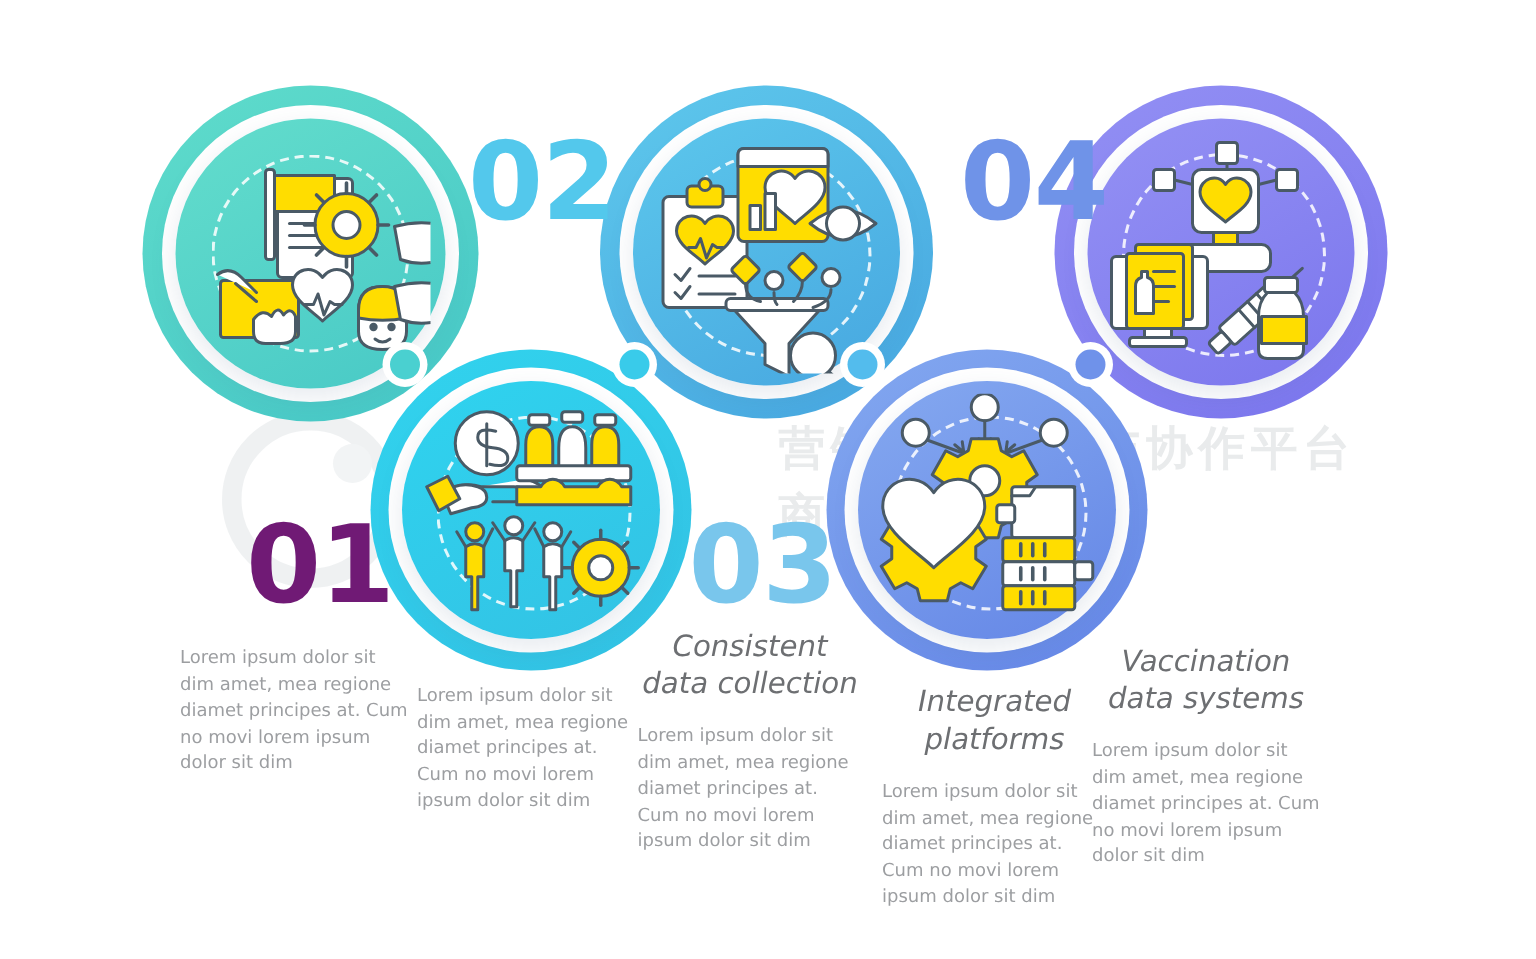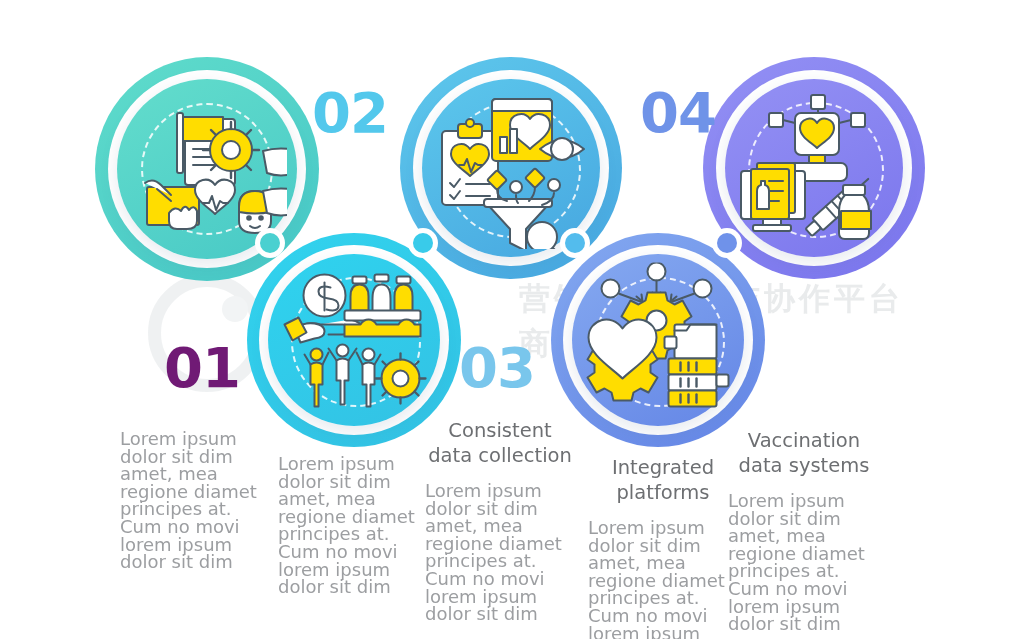--- a/index.html
+++ b/index.html
@@ -67,43 +67,43 @@
   }
   .joint i{
     position:absolute;left:5px;top:5px;right:5px;bottom:5px;border-radius:50%;display:block;
   }
 
   
   .num{
     position:absolute;z-index:8;
     font-family:"DejaVu Sans", sans-serif;
     font-weight:700;
-    font-size:56px;
+    font-size:72px;
     line-height:1;
     letter-spacing:-1px;
   }
 
   
   .block{position:absolute;z-index:9;}
   .block .title{
     font-family:"DejaVu Sans", sans-serif;
     font-size:19.5px;
     line-height:25px;
     color:#6d6f72;
     font-weight:400;
     margin:0 0 14px 0;
   }
   .block .body{
     font-family:"DejaVu Sans", sans-serif;
-    font-size:18px;
+    font-size:12px;
     line-height:17.6px;
     color:#9c9ea1;
     margin:0;
   }
-  .block.center .title{text-align:center;}
+  .block.center .title{text-align:center;font-style:italic;}
   .block.center .body{text-align:left;}
 </style>
 </head>
 <body>
 
 <div id="stage">
 
   <div class="wm-logo"></div>
   <div class="wm-logo-inner"></div>
   <div class="wm-bar"></div>

